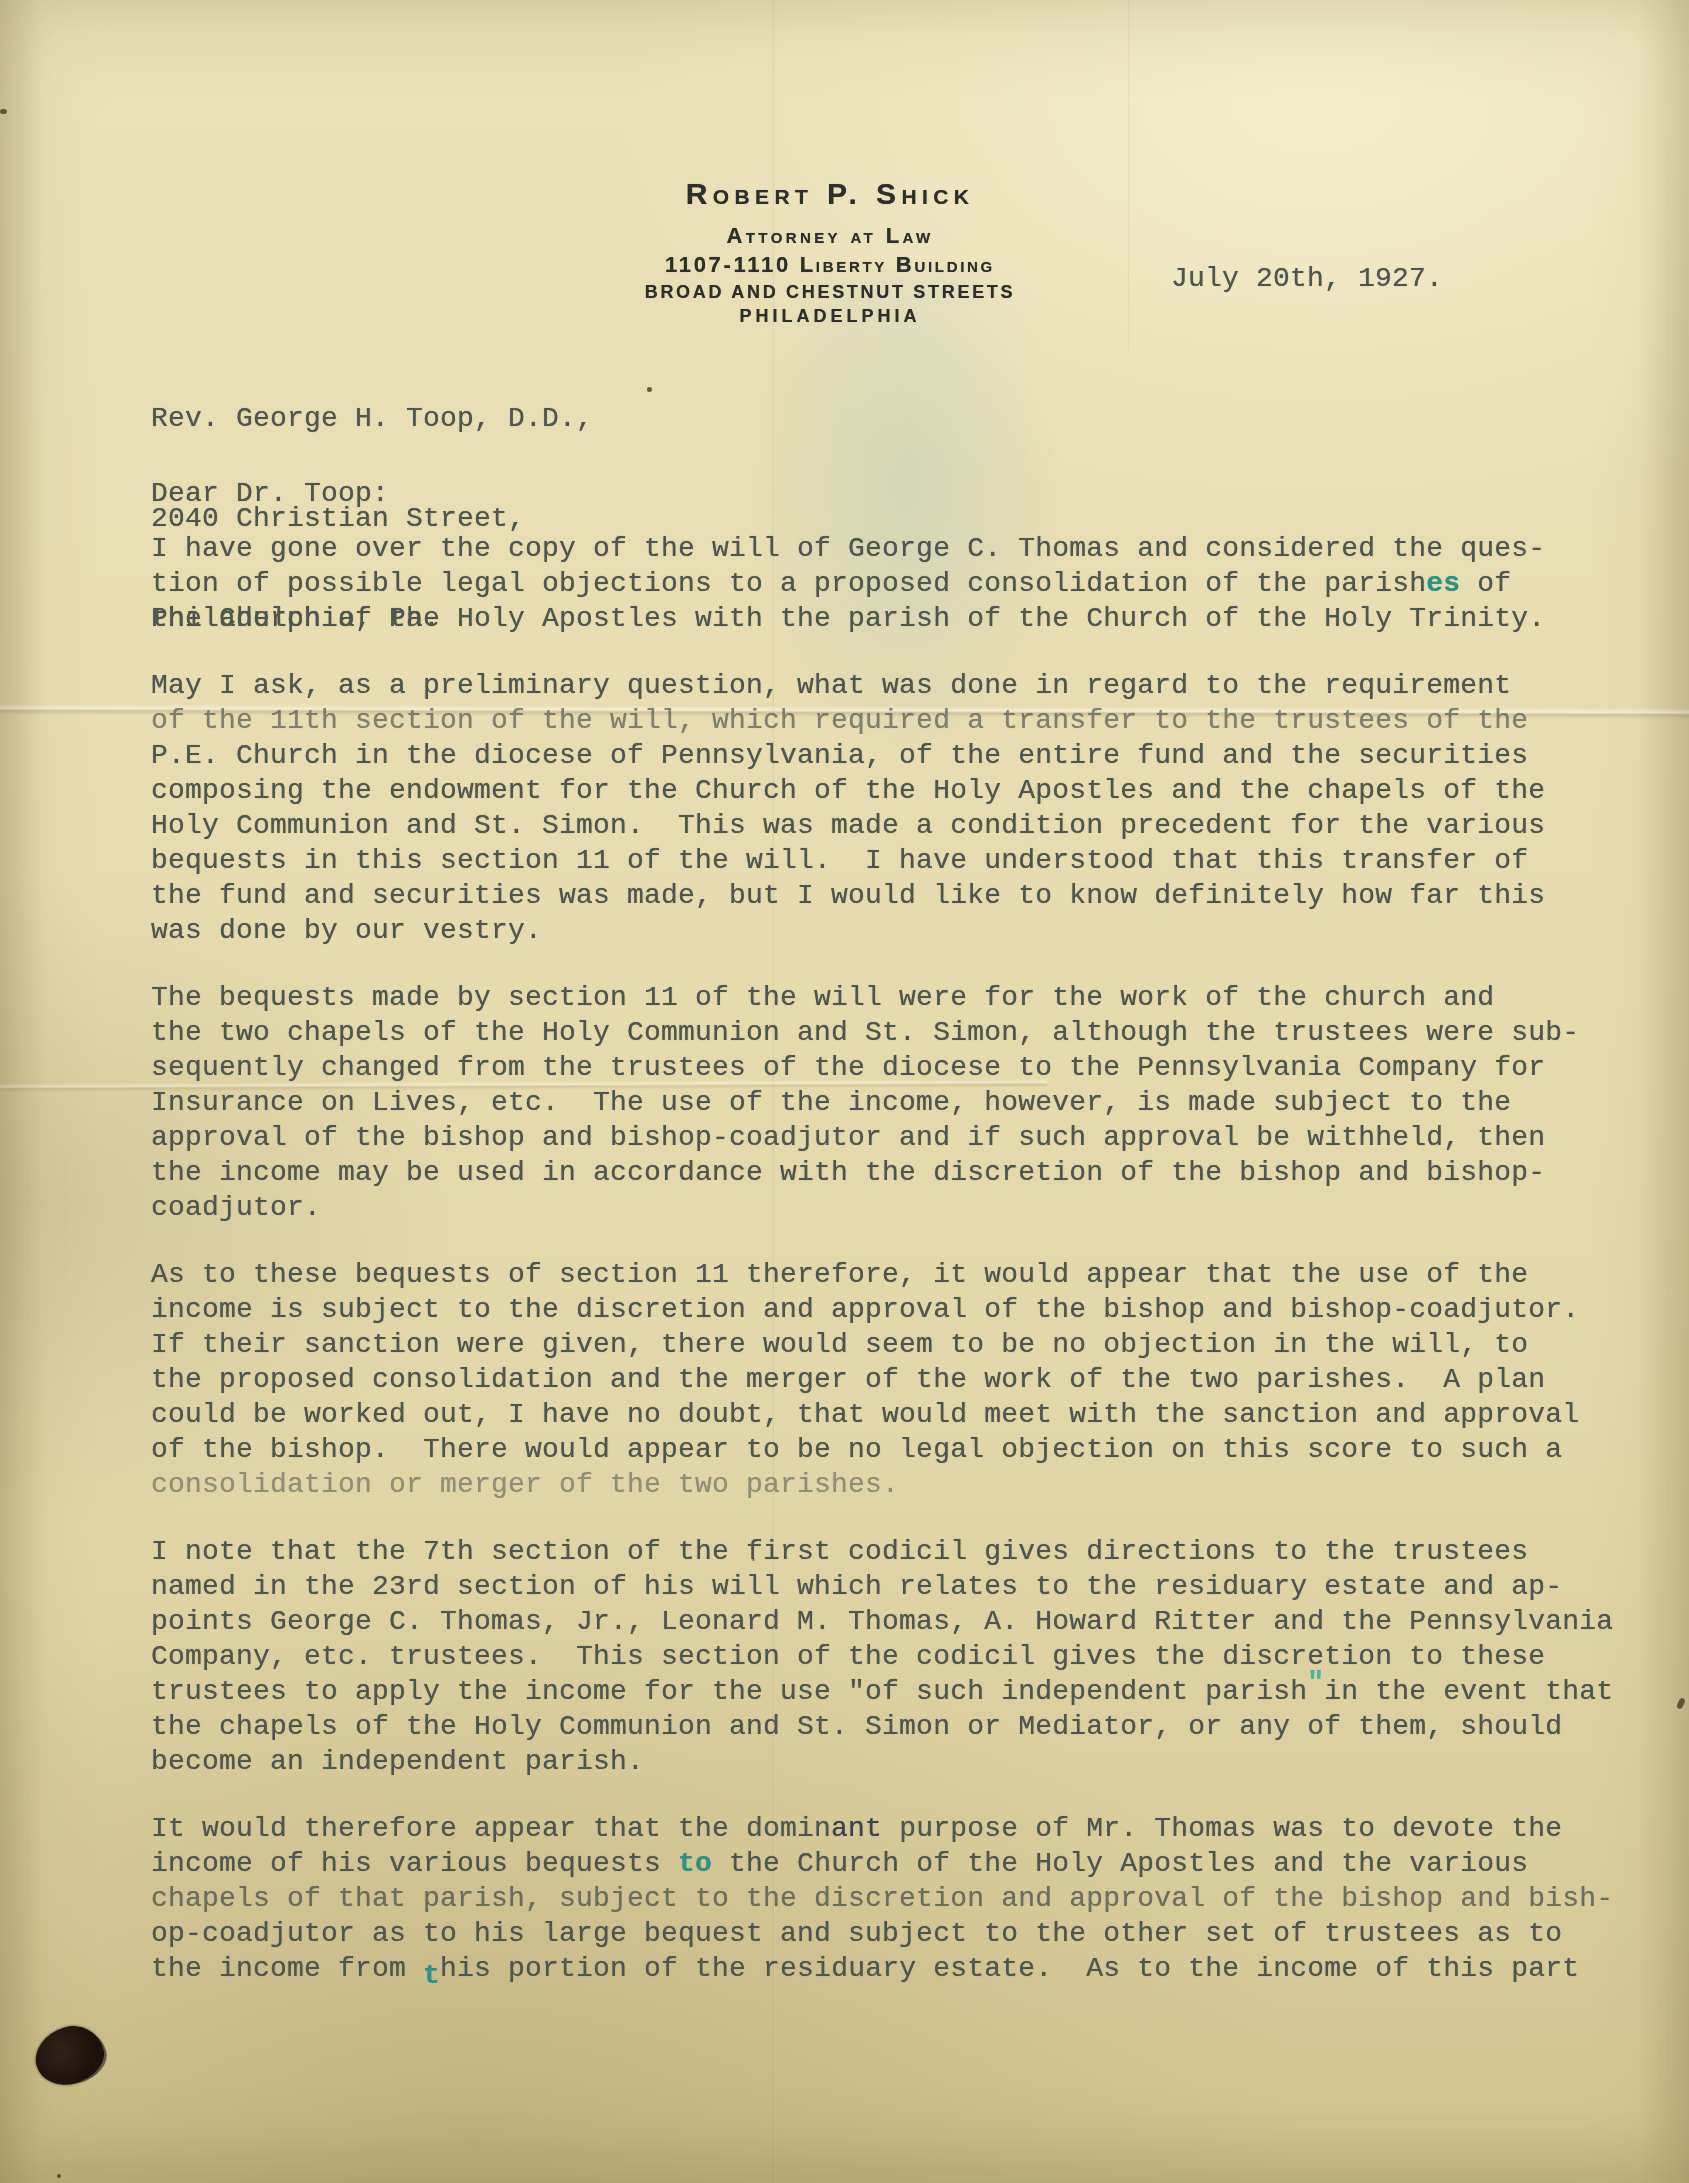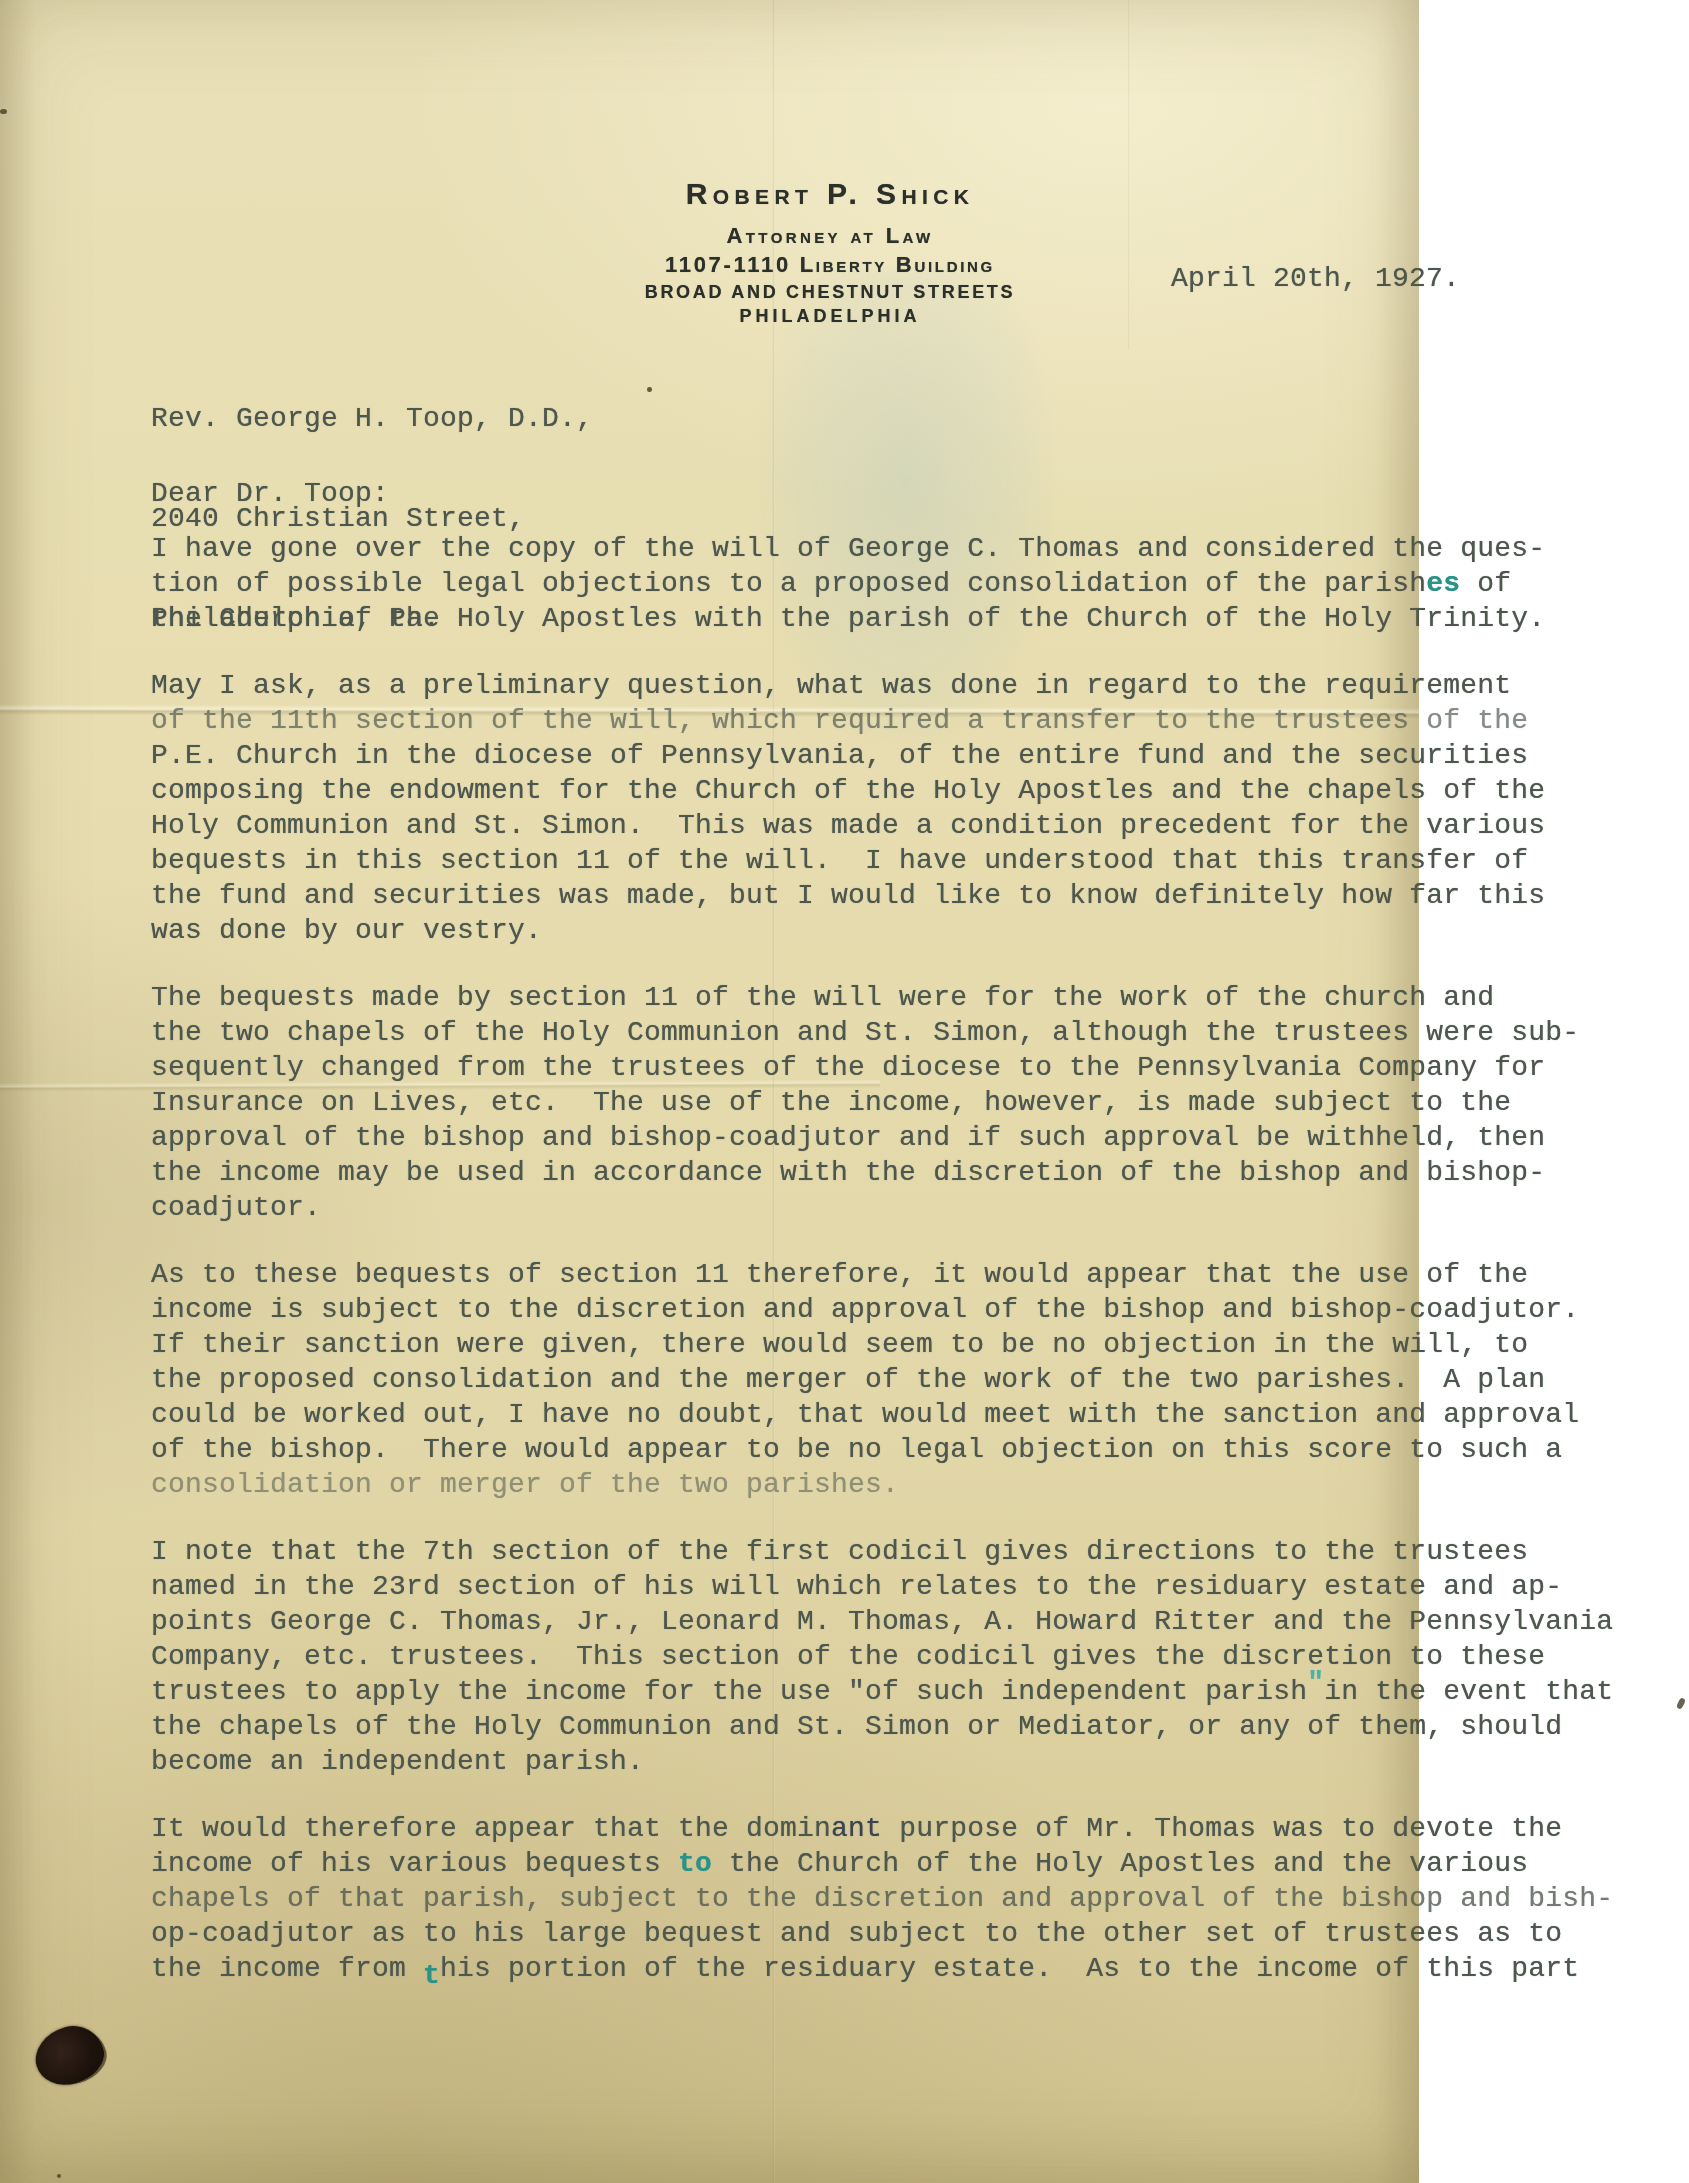--- a/index.html
+++ b/index.html
@@ -1,21 +1,21 @@
 <!DOCTYPE html>
 <html style="font-size:10.8px"><head>
 <meta charset="utf-8">
 <title>Letter — Robert P. Shick to Rev. George H. Toop</title>
 <style>
   html, body { margin: 0; padding: 0; }
   body { width: 1689px; height: 2183px; overflow: hidden; }
 
   .page {
     position: relative;
-    width: 1419px;
+    width: 1689px;
     height: 2183px;
     background:
       radial-gradient(1011px 606px at 78% 5%, rgba(255,251,226,0.50), rgba(255,251,226,0) 70%),
       radial-gradient(1280px 876px at 28% 98%, rgba(130,110,55,0.20), rgba(130,110,55,0) 65%),
       radial-gradient(606px 472px at 2% 55%, rgba(110,95,55,0.14), rgba(110,95,55,0) 70%),
       linear-gradient(90deg, rgba(115,100,58,0.16) 0%, rgba(115,100,58,0) 2.5%, rgba(115,100,58,0) 97%, rgba(115,100,58,0.14) 100%),
       linear-gradient(180deg, #e9e0b8 0%, #e7ddb0 35%, #e2d7a8 65%, #d9cc9b 88%, #cfc28e 100%);
   }
 
   .vignette {
@@ -107,21 +107,21 @@
   <div class="crease crease-v2"></div>
 
   <div class="letterhead">
     <div class="lh-name">Robert P. Shick</div>
     <div class="lh-title">Attorney at Law</div>
     <div class="lh-addr1">1107-1110 Liberty Building</div>
     <div class="lh-addr2">BROAD AND CHESTNUT STREETS</div>
     <div class="lh-city">PHILADELPHIA</div>
   </div>
 
-  <div class="type date-line">April 20th, 1927.</div>
+  <div class="type date-line">July 20th, 1927.</div>
 
   <div class="type recipient">
     <div class="line">Rev. George H. Toop, D.D.,</div>
     <div class="line">2040 Christian Street,</div>
     <div class="line">Philadelphia, Pa.</div>
   </div>
 
   <div class="type salutation">Dear Dr. Toop:</div>
 
   <div class="type body-text" id="body-text"><div class="para"><div class="line"><span>I have gone over the copy of the will of George C. Thomas and considered the ques-</span></div><div class="line"><span>tion of possible legal objections to a proposed consolidation of the parish</span><span class="teal">es</span><span> of</span></div><div class="line"><span>the Church of the Holy Apostles with the parish of the Church of the Holy Trinity.</span></div></div><div class="para"><div class="line"><span>May I ask, as a preliminary question, what was done in regard to the requirement</span></div><div class="line" style="opacity: 0.68;"><span>of the 11th section of the will, which required a transfer to the trustees of the</span></div><div class="line"><span>P.E. Church in the diocese of Pennsylvania, of the entire fund and the securities</span></div><div class="line"><span>composing the endowment for the Church of the Holy Apostles and the chapels of the</span></div><div class="line"><span>Holy Communion and St. Simon.  This was made a condition precedent for the various</span></div><div class="line"><span>bequests in this section 11 of the will.  I have understood that this transfer of</span></div><div class="line"><span>the fund and securities was made, but I would like to know definitely how far this</span></div><div class="line"><span>was done by our vestry.</span></div></div><div class="para"><div class="line"><span>The bequests made by section 11 of the will were for the work of the church and</span></div><div class="line"><span>the two chapels of the Holy Communion and St. Simon, although the trustees were sub-</span></div><div class="line"><span>sequently changed from the trustees of the diocese to the Pennsylvania Company for</span></div><div class="line"><span>Insurance on Lives, etc.  The use of the income, however, is made subject to the</span></div><div class="line"><span>approval of the bishop and bishop-coadjutor and if such approval be withheld, then</span></div><div class="line"><span>the income may be used in accordance with the discretion of the bishop and bishop-</span></div><div class="line"><span>coadjutor.</span></div></div><div class="para"><div class="line"><span>As to these bequests of section 11 therefore, it would appear that the use of the</span></div><div class="line"><span>income is subject to the discretion and approval of the bishop and bishop-coadjutor.</span></div><div class="line"><span>If their sanction were given, there would seem to be no objection in the will, to</span></div><div class="line"><span>the proposed consolidation and the merger of the work of the two parishes.  A plan</span></div><div class="line"><span>could be worked out, I have no doubt, that would meet with the sanction and approval</span></div><div class="line"><span>of the bishop.  There would appear to be no legal objection on this score to such a</span></div><div class="line" style="opacity: 0.55;"><span>consolidation or merger of the two parishes.</span></div></div><div class="para"><div class="line"><span>I note that the 7th section of the first codicil gives directions to the trustees</span></div><div class="line"><span>named in the 23rd section of his will which relates to the residuary estate and ap-</span></div><div class="line"><span>points George C. Thomas, Jr., Leonard M. Thomas, A. Howard Ritter and the Pennsylvania</span></div><div class="line"><span>Company, etc. trustees.  This section of the codicil gives the discretion to these</span></div><div class="line"><span>trustees to apply the income for the use "of such independent parish</span><span class="teal-sup">"</span><span>in the event that</span></div><div class="line"><span>the chapels of the Holy Communion and St. Simon or Mediator, or any of them, should</span></div><div class="line"><span>become an independent parish.</span></div></div><div class="para"><div class="line"><span>It would therefore appear that the domin</span><span class="dark">ant</span><span> purpose of Mr. Thomas was to devote the</span></div><div class="line"><span>income of his various bequests </span><span class="teal">to</span><span> the Church of the Holy Apostles and the various</span></div><div class="line" style="opacity: 0.78;"><span>chapels of that parish, subject to the discretion and approval of the bishop and bish-</span></div><div class="line"><span>op-coadjutor as to his large bequest and subject to the other set of trustees as to</span></div><div class="line"><span>the income from </span><span class="teal-sub">t</span><span>his portion of the residuary estate.  As to the income of this part</span></div></div></div>

